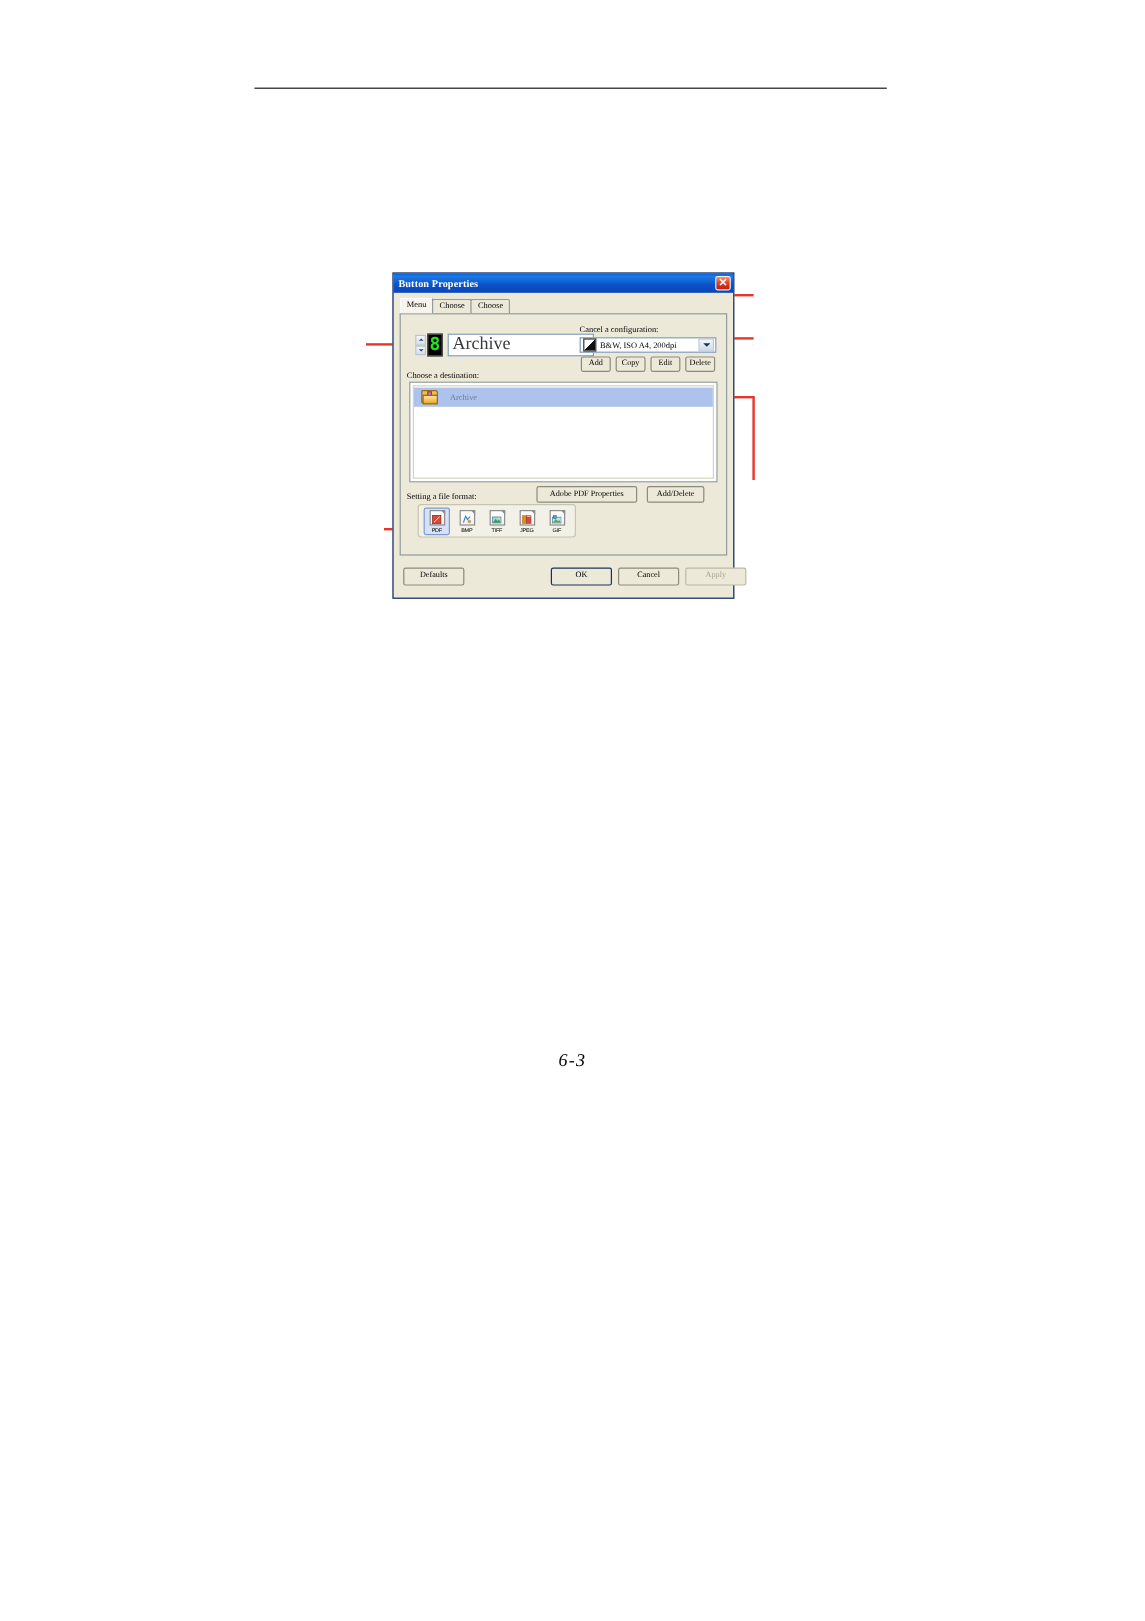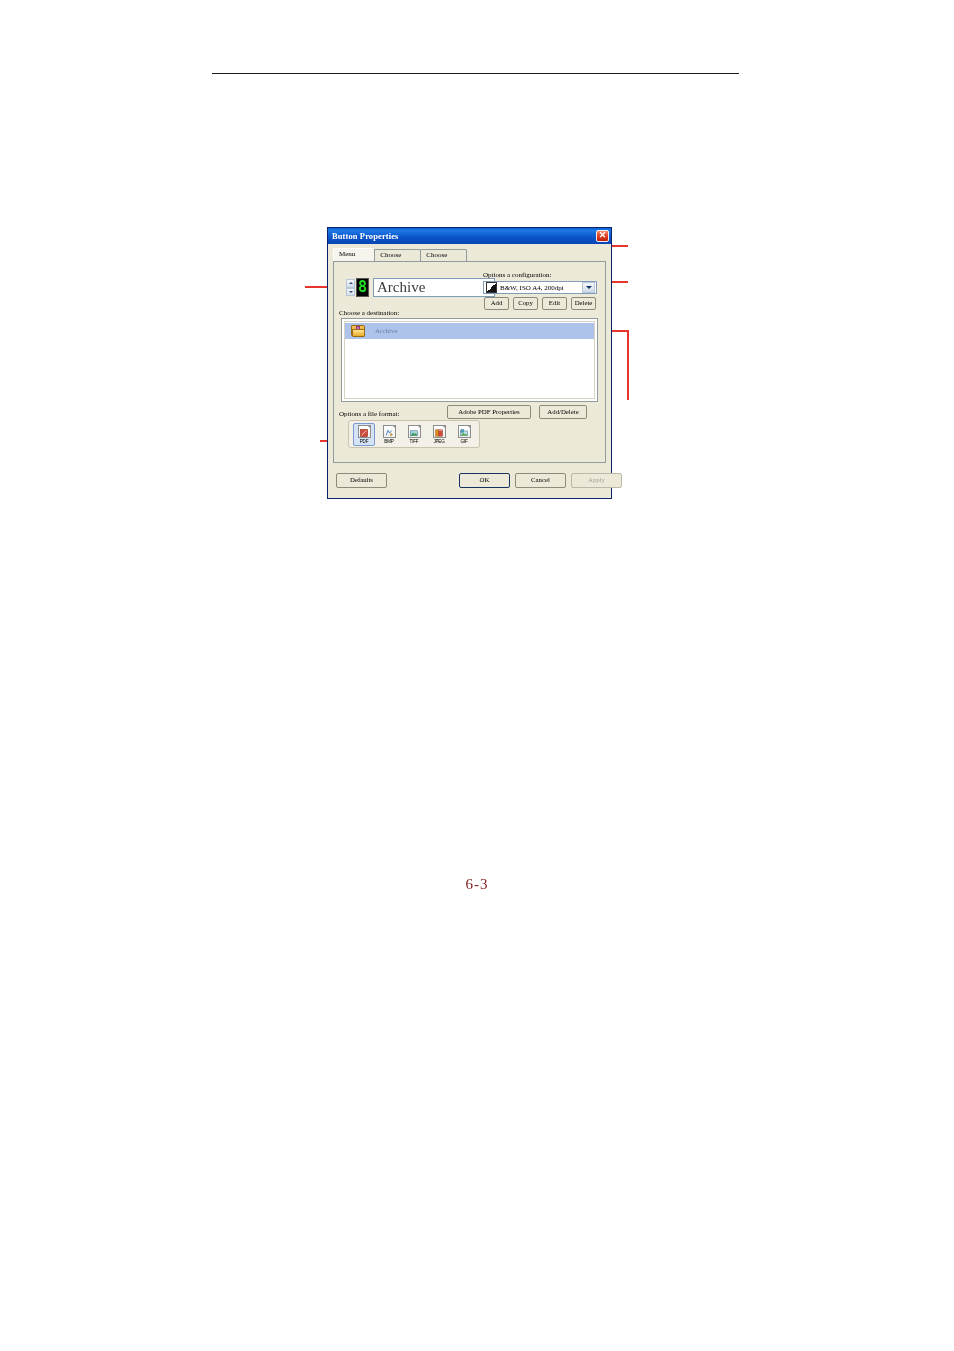--- a/index.html
+++ b/index.html
@@ -24,22 +24,23 @@
     height: 0;
     border-top: 1.6px solid #1a1a1a;
   }
   .page-number {
     position: absolute;
     left: 0;
     top: 876px;
     width: 954px;
     text-align: center;
     font-family: "Liberation Serif", serif;
+    font-style: italic;
     font-size: 15px;
-    color: #7f1d1d;
+    color: #000000;
     letter-spacing: 1px;
   }
 
   
   .ann {
     position: absolute;
     background: #e8352c;
   }
   .ann-h { height: 1.6px; }
   .ann-v { width: 1.6px; }
@@ -96,21 +97,21 @@
   .tabstrip {
     position: relative;
     height: 13px;
     margin: 4px 0 0 5px;
     display: flex;
     align-items: flex-end;
   }
   .tab {
     font-size: 7px;
     font-family: "Liberation Serif", serif;
-    padding: 1px 19px 1px 5px;
+    padding: 1px 5px 1px 5px;
     border: 1px solid #919b9c;
     border-bottom: none;
     background: #ece9d8;
     color: #000;
     margin-right: -1px;
     line-height: 1.25;
     border-radius: 2px 2px 0 0;
     white-space: nowrap;
   }
   .tab.active {
@@ -483,21 +484,21 @@
               <i class="spin-arrow spin-up"></i>
             </div>
           <div class="spin-btn">
               <i class="spin-arrow spin-down"></i>
             </div>
         </div>
         <div class="led">8</div>
         <div class="name-box">Archive</div>
       </div>
 
-      <div class="cfg-label">Options a configuration:</div>
+      <div class="cfg-label">Cancel a configuration:</div>
       <div class="cfg-combo">
         <span class="cfg-swatch"></span>
         <span class="cfg-text">B&amp;W, ISO A4, 200dpi</span>
         <span class="cfg-arrow">
             <i></i>
           </span>
       </div>
       <div class="cfg-buttons">
         <div class="btn">Add</div>
         <div class="btn">Copy</div>
@@ -512,21 +513,21 @@
             <span class="folder-icon">
               <span class="folder-back"></span>
               <span class="folder-doc"></span>
               <span class="folder-front"></span>
             </span>
             <span class="dest-item-label">Archive</span>
           </div>
         </div>
       </div>
 
-      <div class="fmt-label">Options a file format:</div>
+      <div class="fmt-label">Setting a file format:</div>
       <div class="btn pdfprops-btn">Adobe PDF Properties</div>
       <div class="btn adddel-btn">Add/Delete</div>
 
       <div class="fmt-box">
         <div class="fmt-btn selected">
           <span class="fmt-glyph">
             <svg class="fmt-mark" viewBox="0 0 8 8">
                 <rect x="0.5" y="0.5" width="7" height="7" fill="#d44a3a" stroke="#8e2318" stroke-width="0.6"></rect>
                 <path d="M1.6 6.2 L6.4 1.6" stroke="#fff" stroke-width="0.7"></path>
               </svg>

